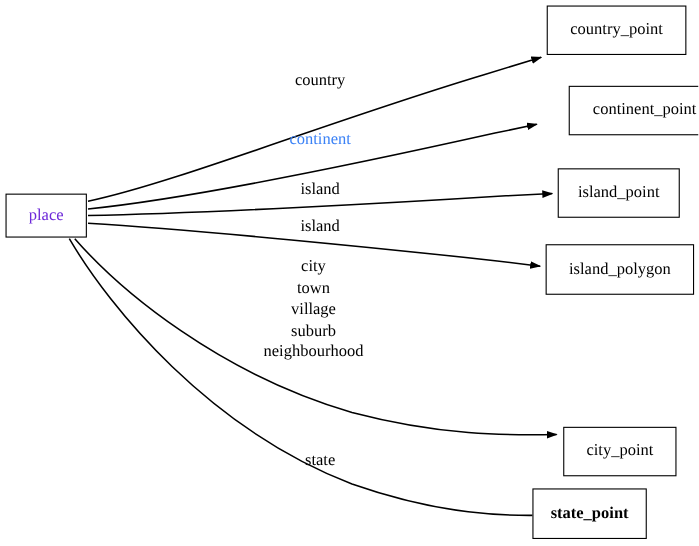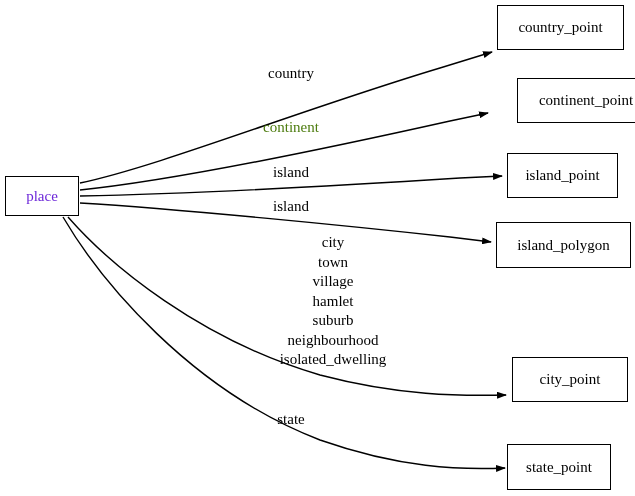--- a/index.html
+++ b/index.html
@@ -40,21 +40,20 @@
     font-family: "Liberation Serif", "DejaVu Serif", serif;
     font-size: 15px;
     color: #000000;
     white-space: nowrap;
     text-align: center;
     line-height: 19px;
     transform: translateX(-50%);
   }
   .edge-label.multiline {
     line-height: 19.5px;
-    margin-left: 48px;
   }
 </style>
 </head>
 <body>
 
 <div id="canvas">
 
   <svg id="graph-svg" viewBox="0 0 635 496" xmlns="http://www.w3.org/2000/svg">
     <defs>
       <marker id="arrowhead" markerWidth="10" markerHeight="7" refX="9" refY="3.5" orient="auto" markerUnits="userSpaceOnUse">
@@ -80,37 +79,35 @@
       </div>
       <div class="node-box" style="left: 517px; top: 78px; width: 138px; height: 45px; border-color: rgb(0, 0, 0);">
         <span style="color: rgb(0, 0, 0);">continent_point</span>
       </div>
       <div class="node-box" style="left: 507px; top: 153px; width: 111px; height: 45px; border-color: rgb(0, 0, 0);">
         <span style="color: rgb(0, 0, 0);">island_point</span>
       </div>
       <div class="node-box" style="left: 496px; top: 222px; width: 135px; height: 46px; border-color: rgb(0, 0, 0);">
         <span style="color: rgb(0, 0, 0);">island_polygon</span>
       </div>
-      <div class="node-box" style="left: 512px; top: 357px; width: 116px; height: 45px; border-color: rgb(0, 0, 0);">
+      <div class="node-box" style="left: 512px; top: 388px; width: 103px; height: 45px; border-color: rgb(0, 0, 0);">
         <span style="color: rgb(0, 0, 0);">city_point</span>
       </div>
-      <div class="node-box" style="left: 507px; top: 444px; width: 104px; height: 46px; border-color: rgb(0, 0, 0);">
+      <div class="node-box" style="left: 484px; top: 444px; width: 104px; height: 46px; border-color: rgb(0, 0, 0); font-weight: bold;">
         <span style="color: rgb(0, 0, 0);">state_point</span>
       </div>
     </div>
   <div id="labels-layer">
       <div class="edge-label" style="left: 291px; top: 53px; color: rgb(0, 0, 0); margin-top: 11px;">country</div>
-      <div class="edge-label" style="left: 291px; top: 118px; color: #4d7c0f;">continent</div>
+      <div class="edge-label" style="left: 291px; top: 118px; color: #3b82f6;">continent</div>
       <div class="edge-label" style="left: 291px; top: 163px; color: rgb(0, 0, 0);">island</div>
       <div class="edge-label" style="left: 291px; top: 197px; color: rgb(0, 0, 0);">island</div>
       <div class="edge-label multiline" style="left: 285px; top: 233px; color: rgb(0, 0, 0);">
         <div>city</div>
         <div>town</div>
         <div>village</div>
-        <div>hamlet</div>
         <div>suburb</div>
         <div>neighbourhood</div>
-        <div>isolated_dwelling</div>
       </div>
       <div class="edge-label" style="left: 291px; top: 410px; color: rgb(0, 0, 0);">state</div>
     </div>
 
 </div>
 
 </body></html>

